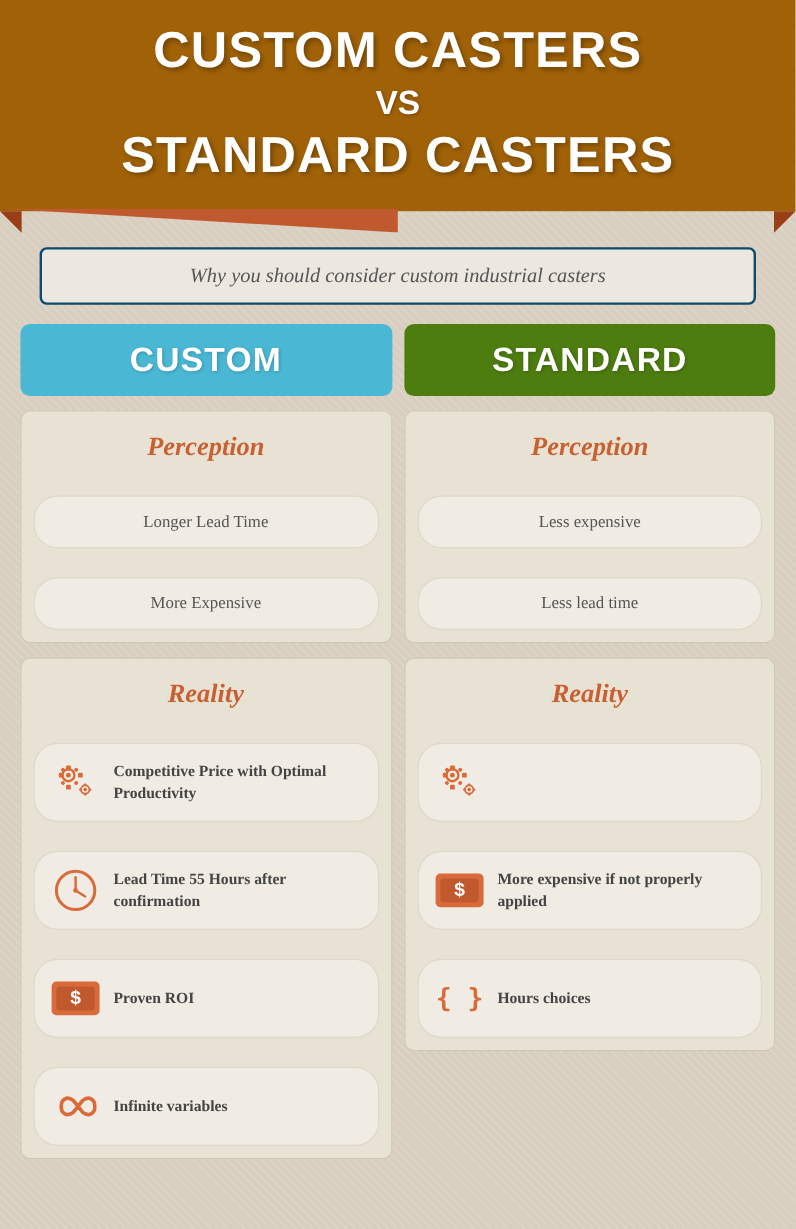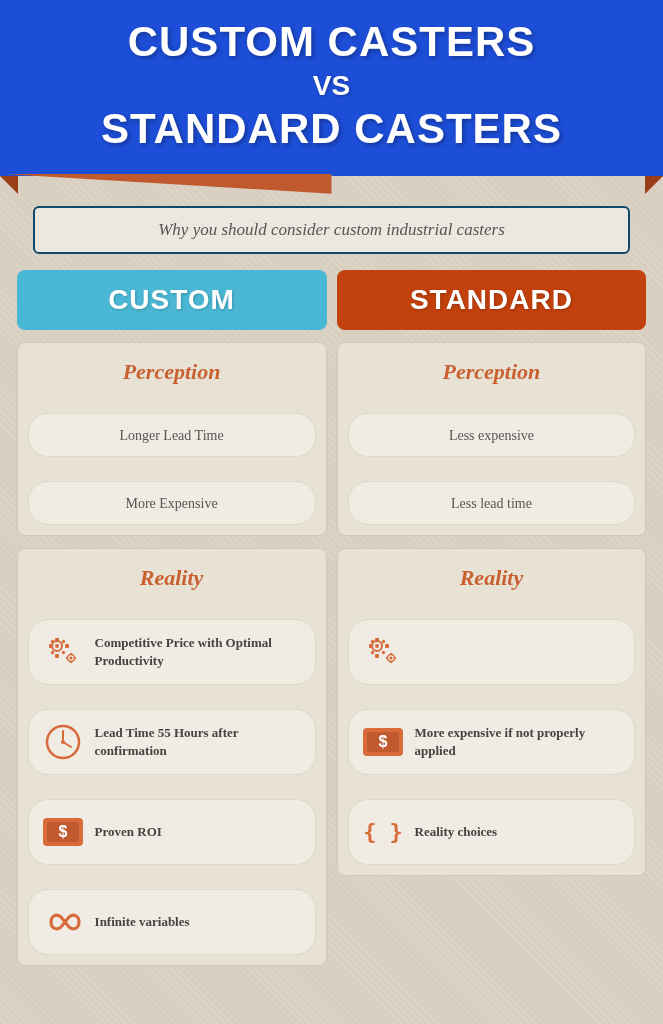--- a/index.html
+++ b/index.html
@@ -17,21 +17,21 @@
       );
       font-family: Georgia, 'Times New Roman', serif;
       display: flex;
       flex-direction: column;
       align-items: center;
     }
 
     
     .header-banner {
       width: 100%;
-      background-color: #1d4ed8;
+      background-color: #a16207;
       padding: 18px 20px 22px;
       text-align: center;
       position: relative;
     }
     .header-banner::before,
     .header-banner::after {
       content: '';
       position: absolute;
       bottom: -18px;
       width: 50%;
@@ -122,21 +122,21 @@
     
     .col-header {
       border-radius: 8px;
       padding: 14px 10px;
       text-align: center;
     }
     .col-header-custom {
       background-color: #4ab8d4;
     }
     .col-header-standard {
-      background-color: #c2410c;
+      background-color: #4d7c0f;
     }
     .col-header-label {
       font-family: Impact, 'Arial Black', sans-serif;
       font-size: 28px;
       font-weight: 900;
       color: white;
       text-transform: uppercase;
       text-shadow: 1px 1px 3px rgba(0,0,0,0.2);
       letter-spacing: 1px;
     }
@@ -366,17 +366,17 @@
         </div>
         <span class="reality-text">More expensive if not properly applied</span>
       </div>
 
       <div class="reality-item">
         <div class="reality-icon">
           <svg width="44" height="30" viewBox="0 0 44 30">
             <text x="22" y="22" text-anchor="middle" font-size="22" fill="#d96a3a" font-family="monospace" font-weight="bold">{ }</text>
           </svg>
         </div>
-        <span class="reality-text">Reality choices</span>
+        <span class="reality-text">Hours choices</span>
       </div>
     </div>
   </div>
 </div>
 
 </body></html>

